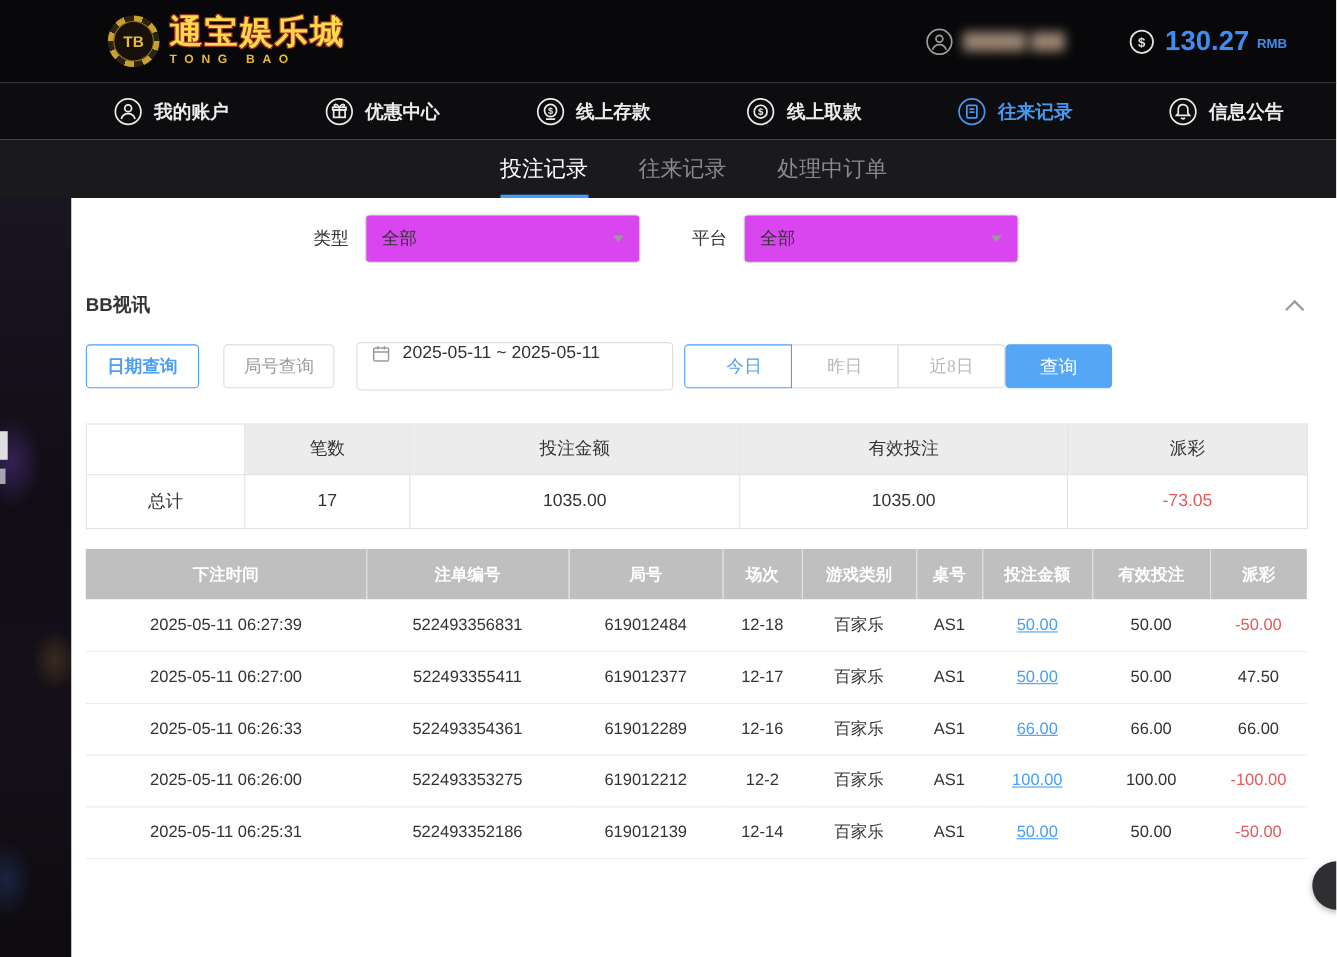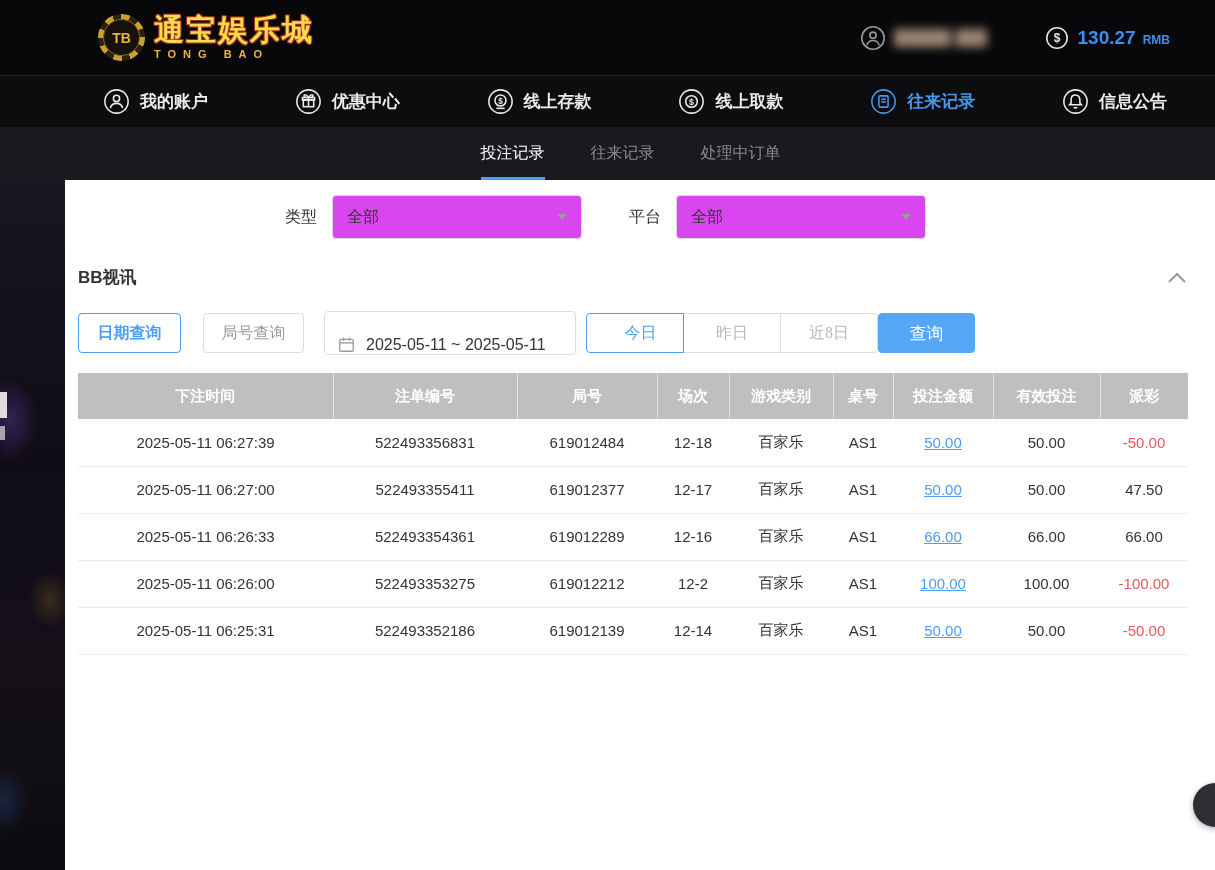--- a/index.html
+++ b/index.html
@@ -21,37 +21,37 @@
                 text-shadow:1px 1px 0 #93301c, -1px 1px 0 #93301c, 1px -1px 0 #93301c, -1px -1px 0 #93301c; }
   .logo-sub { color:#e8b83c; font-size:11px; letter-spacing:7px; margin-top:3px; font-weight:bold; }
 
   .topbar-right { margin-left:auto; margin-right:45px; display:flex; align-items:center; gap:58px; }
   .user-block { display:flex; align-items:center; gap:8px; cursor:pointer; }
   .avatar-icon { width:26px; height:26px; color:#9a9a9a; }
   .username-masked { color:#9b8573; font-size:16px; filter:blur(5px); user-select:none;
                      letter-spacing:-1px; max-width:120px; overflow:hidden; white-space:nowrap; }
   .balance-block { display:flex; align-items:center; gap:9px; }
   .coin-icon { width:24px; height:24px; color:#e3e3e3; }
-  .balance-amount { color:#3d8ef0; font-size:19px; font-weight:bold; }
+  .balance-amount { color:#3d8ef0; font-size:25px; font-weight:bold; }
   .balance-currency { color:#3d8ef0; font-size:12px; font-weight:bold; margin-left:-2px; padding-top:4px; }
 
   
   .mainnav { position:absolute; top:75px; left:0; right:0; height:52px; background:#0d0d10;
              border-top:1px solid #1d1d22; display:flex; align-items:center;
              justify-content:space-between; padding:0 48px 0 103px; z-index:5;gap:44px; }
   .nav-item { display:flex; align-items:center; gap:10px; color:#ececec; cursor:pointer; }
   .nav-item.active { color:#4699f0; }
   .nav-icon { width:27px; height:27px; display:flex; }
   .nav-icon svg { width:100%; height:100%; }
   .nav-label { font-size:17px; font-weight:600; white-space:nowrap; }
 
   
   .subtabs { position:absolute; top:127px; left:0; right:0; height:53px; background:#1a1a1e;
              display:flex; align-items:stretch; justify-content:center; gap:46px; padding-left:46px; z-index:5; }
-  .subtab { display:flex; align-items:center; position:relative; color:#8a8a8a; font-size:16px; cursor:pointer; }
+  .subtab { display:flex; align-items:center; position:relative; color:#8a8a8a; font-size:20px; cursor:pointer; }
   .subtab.active { color:#ffffff; }
   .subtab.active::after { content:""; position:absolute; left:0; right:0; bottom:0; height:3px; background:#4a9ff5; }
 
   
   .left-strip { position:absolute; top:180px; left:0; width:65px; bottom:0;
                 background:linear-gradient(180deg,#191622 0%, #100d16 40%, #151018 70%, #0d0b10 100%); }
   .left-strip::before { content:""; position:absolute; inset:0;
      background:
        radial-gradient(40px 60px at 10px 240px, rgba(120,70,200,.35), transparent 70%),
        radial-gradient(30px 40px at 50px 420px, rgba(230,170,60,.18), transparent 70%),
@@ -77,22 +77,22 @@
   .section-row.crown { padding-bottom:22px; border-bottom:1px solid #ededed; }
   .chevron { width:22px; height:16px; color:#9a9a9a; margin-right:14px; }
   .chevron svg { width:100%; height:100%; }
 
   .query-row { margin:22px 0 0 13px; display:flex; align-items:center; }
   .btn { height:40px; background:#fff; border-radius:4px; font-size:16px; cursor:pointer;
          display:flex; align-items:center; justify-content:center;
          font-family:Liberation Serif, serif; }
   .btn-date-query { width:103px; border:1px solid #4a9ff5; color:#4a9ff5; font-weight:600; }
   .btn-round-query { width:101px; border:1px solid #dcdcdc; color:#9a9a9a; margin-left:22px; }
-  .date-input { margin-left:20px; width:252px; height:44px; border:1px solid #dcdcdc; border-radius:4px;
-                display:flex; align-items:flex-end; padding:0 12px; gap:10px; cursor:text; }
+  .date-input { margin-left:20px; width:288px; height:44px; border:1px solid #dcdcdc; border-radius:4px;
+                display:flex; align-items:flex-start; padding:0 12px; gap:10px; cursor:text; }
   .calendar-icon { width:19px; height:19px; color:#9a9a9a; }
   .date-text { font-size:16px; color:#333; }
   .btn-group { display:flex; margin-left:10px; }
   .btn-group .btn { width:98px; border:1px solid #dcdcdc; color:#b9b9b9; border-radius:0; margin-left:-1px; }
   .btn-group .btn:first-child { border-radius:4px 0 0 4px; border-color:#4a9ff5; color:#4a9ff5; z-index:1; margin-left:0;padding-left:11px; }
   .btn-group .btn:last-child { border-radius:0 4px 4px 0; }
   .btn-search { width:97px; background:#55a7f5; border:1px solid #55a7f5; color:#fff; font-size:17px; }
 
   
   table { border-collapse:collapse; table-layout:fixed; }
@@ -274,20 +274,45 @@
         <span class="date-text">2025-05-11 ~ 2025-05-11</span>
       </div>
       <div class="btn-group">
         <button class="btn">今日</button>
         <button class="btn">昨日</button>
         <button class="btn">近8日</button>
       </div>
       <button class="btn btn-search">查询</button>
     </div>
 
+    <table class="summary-table">
+      <colgroup>
+          <col style="width:144px">
+          <col style="width:150px">
+          <col style="width:300px">
+          <col style="width:298px">
+          <col style="width:218px">
+        </colgroup>
+      <tbody>
+        <tr>
+          <th class="blank"></th>
+          <th>笔数</th>
+          <th>投注金额</th>
+          <th>有效投注</th>
+          <th>派彩</th>
+        </tr>
+        <tr>
+          <td>总计</td>
+          <td>17</td>
+          <td>1035.00</td>
+          <td>1035.00</td>
+          <td class="neg">-73.05</td>
+        </tr>
+      </tbody>
+    </table>
 
     <table class="detail-table">
       <colgroup>
           <col style="width:255px">
           <col style="width:184px">
           <col style="width:140px">
           <col style="width:72px">
           <col style="width:104px">
           <col style="width:60px">
           <col style="width:100px">

